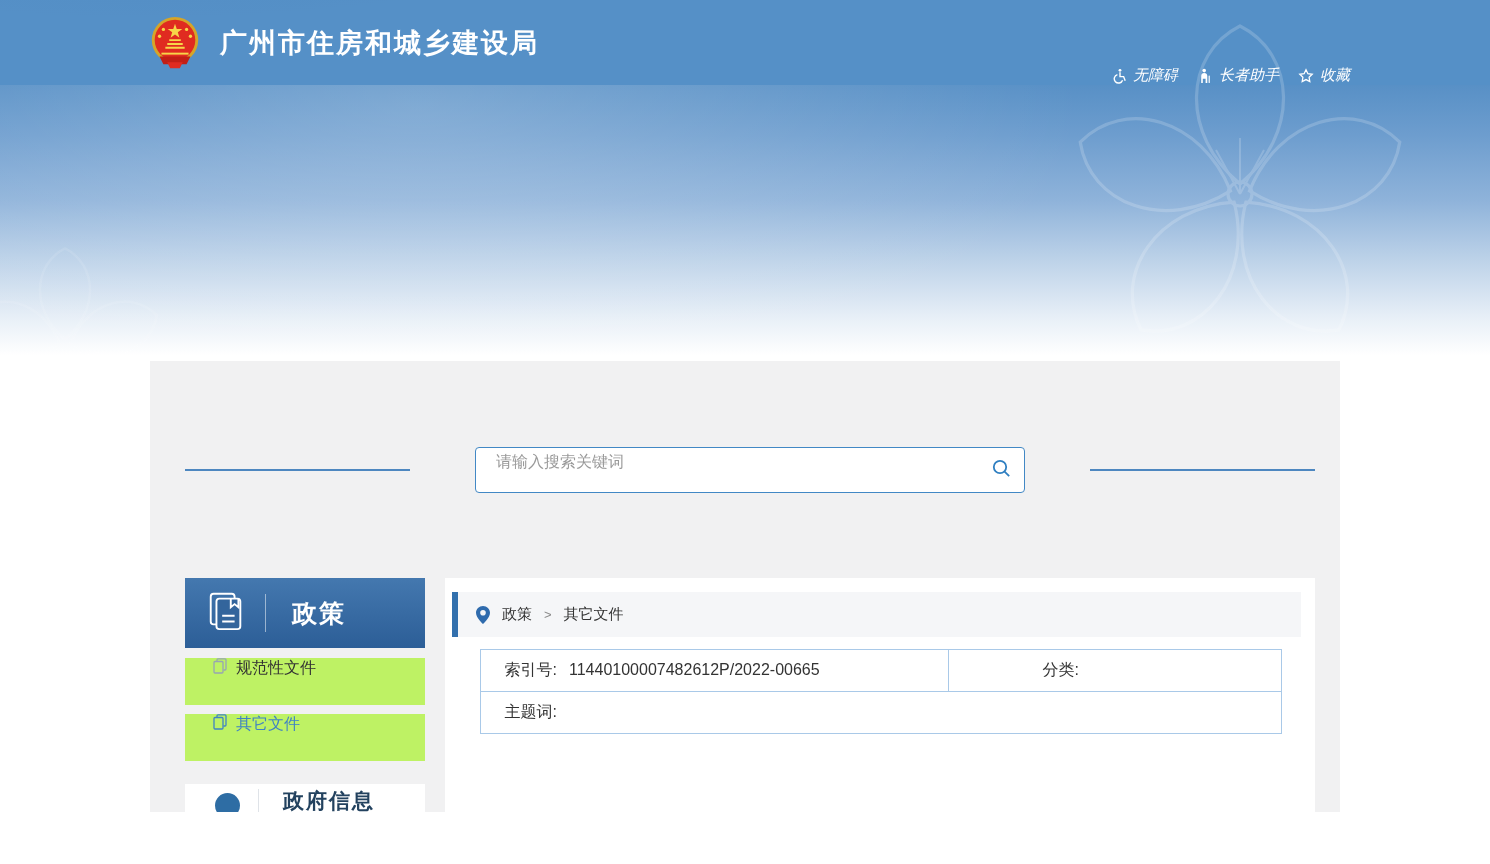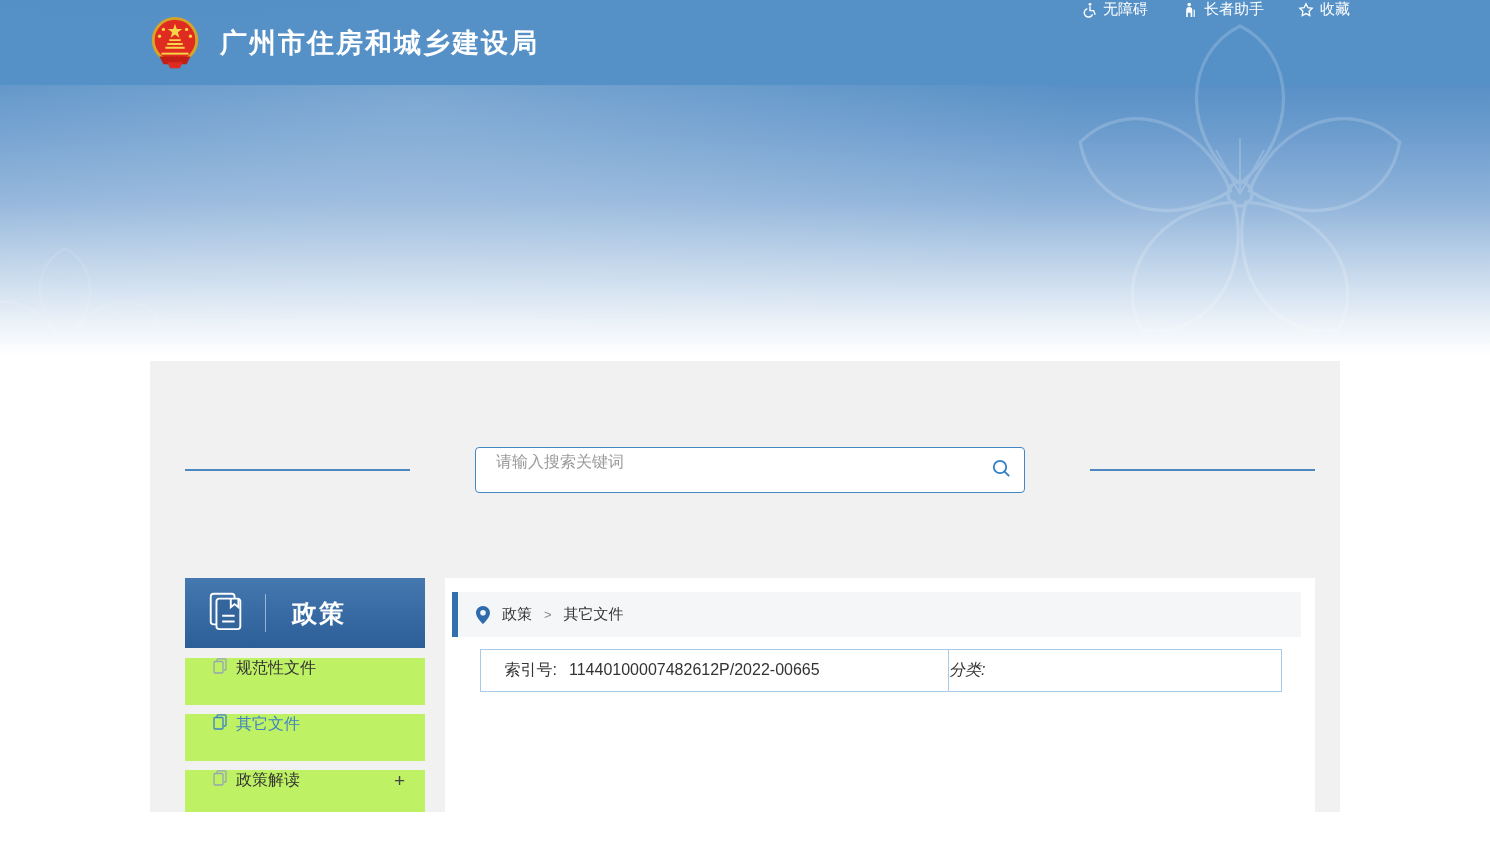--- a/index.html
+++ b/index.html
@@ -6,21 +6,21 @@
   .page{position:relative;width:1490px;height:812px;overflow:hidden;background:#fff;}
 
   
   .topbar{position:absolute;left:0;top:0;width:100%;height:85px;
     background:#5590c7;border-bottom:1px solid rgba(255,255,255,.45);}
   .topbar::before{content:"";position:absolute;inset:0;
     background:radial-gradient(ellipse 1500px 760px at 10% -480px, rgba(36,80,134,.30), rgba(36,80,134,0) 66%);}
   .brand{position:absolute;left:146px;top:0;height:85px;display:flex;align-items:center;z-index:6;cursor:pointer;}
   .emblem{width:58px;height:58px;display:block;}
   .site-title{margin-left:16px;color:#fff;font-size:27px;font-weight:bold;letter-spacing:2px;}
-  .quick-links{position:absolute;right:140px;top:0;height:85px;display:flex;align-items:flex-start;gap:34px;z-index:6;}
+  .quick-links{position:absolute;right:140px;top:0;height:85px;display:flex;align-items:flex-end;gap:19px;z-index:6;font-style:italic;}
   .qlink{display:flex;align-items:center;gap:6px;color:#fff;font-size:15px;cursor:pointer;text-decoration:none;}
   .qlink svg{display:block;}
 
   
   .banner{position:absolute;left:0;top:85px;width:100%;height:276px;
     background:linear-gradient(180deg,#5890c6 0%,#6d9dce 18%,#8fb3da 42%,#bed3e9 64%,#e7eff7 84%,#ffffff 98%);}
   .banner::after{content:"";position:absolute;inset:0;
     background:radial-gradient(ellipse 950px 420px at 28% 8%, rgba(255,255,255,.20), rgba(255,255,255,0) 70%);}
   .banner-title{position:absolute;left:0;top:160px;width:100%;text-align:center;
     color:#fff;font-size:62px;font-weight:bold;letter-spacing:12px;text-indent:12px;z-index:6;
@@ -66,21 +66,21 @@
   .breadcrumb{margin:14px 14px 0 7px;height:45px;background:#f5f6f8;border-left:6px solid #3270ad;
     display:flex;align-items:center;padding-left:18px;box-sizing:border-box;font-size:15px;color:#333;}
   .breadcrumb .crumb{cursor:pointer;}
   .breadcrumb .sep{margin:0 12px;color:#8a8a8a;font-size:13px;}
   .breadcrumb .pin{margin-right:12px;display:flex;}
 
   
   table.doc{border-collapse:collapse;margin:12px 8px 0 35px;table-layout:fixed;width:801px;font-size:16px;color:#333;}
   table.doc td{border:1px solid #a9c9e8;height:41px;padding:0;white-space:nowrap;overflow:hidden;}
   .fl{display:inline-block;width:76px;text-align:right;}
-  .fr{display:inline-block;width:130px;font-style:italic;}
+  .fr{display:inline-block;width:130px;text-align:right;}
   .v{margin-left:12px;}
 </style>
 </head>
 <body>
 
 <div class="page">
 
   <header class="topbar">
     <div class="brand">
       <svg class="emblem" viewBox="0 0 60 60">
@@ -189,30 +189,20 @@
         </div>
         <div class="side-item active">
           <span class="doc-ic">
             <svg width="14" height="16" viewBox="0 0 14 16" fill="none" stroke="currentColor" stroke-width="1.3">
               <rect x="1" y="3.5" width="9" height="11.5" rx="1"></rect>
               <path d="M4 3.5V1.8a1 1 0 0 1 1-1h7a1 1 0 0 1 1 1V11a1 1 0 0 1-1 1h-1.5"></path>
             </svg>
           </span>
           <span>其它文件</span>
         </div>
-        <div class="side-item">
-          <span class="doc-ic">
-            <svg width="14" height="16" viewBox="0 0 14 16" fill="none" stroke="currentColor" stroke-width="1.3">
-              <rect x="1" y="3.5" width="9" height="11.5" rx="1"></rect>
-              <path d="M4 3.5V1.8a1 1 0 0 1 1-1h7a1 1 0 0 1 1 1V11a1 1 0 0 1-1 1h-1.5"></path>
-            </svg>
-          </span>
-          <span>政策解读</span>
-          <span class="plus">+</span>
-        </div>
       </div>
       <div class="side-card2">
         <span class="circle-ic"></span>
         <span class="divider2"></span>
         <span class="side2-title">政府信息</span>
       </div>
     </aside>
 
     <section class="main-card">
       <div class="breadcrumb">
@@ -233,17 +223,22 @@
           </colgroup>
         <tbody>
             <tr>
           <td>
             <span class="fl">索引号:</span><span class="v">11440100007482612P/2022-00665</span>
           </td>
           <td>
             <span class="fr">分类:</span><span class="v"></span>
           </td>
         </tr>
+        <tr>
+          <td colspan="2">
+            <span class="fl">主题词:</span><span class="v"></span>
+          </td>
+        </tr>
       </tbody>
         </table>
     </section>
   </div>
 </div>
 
 </body></html>

